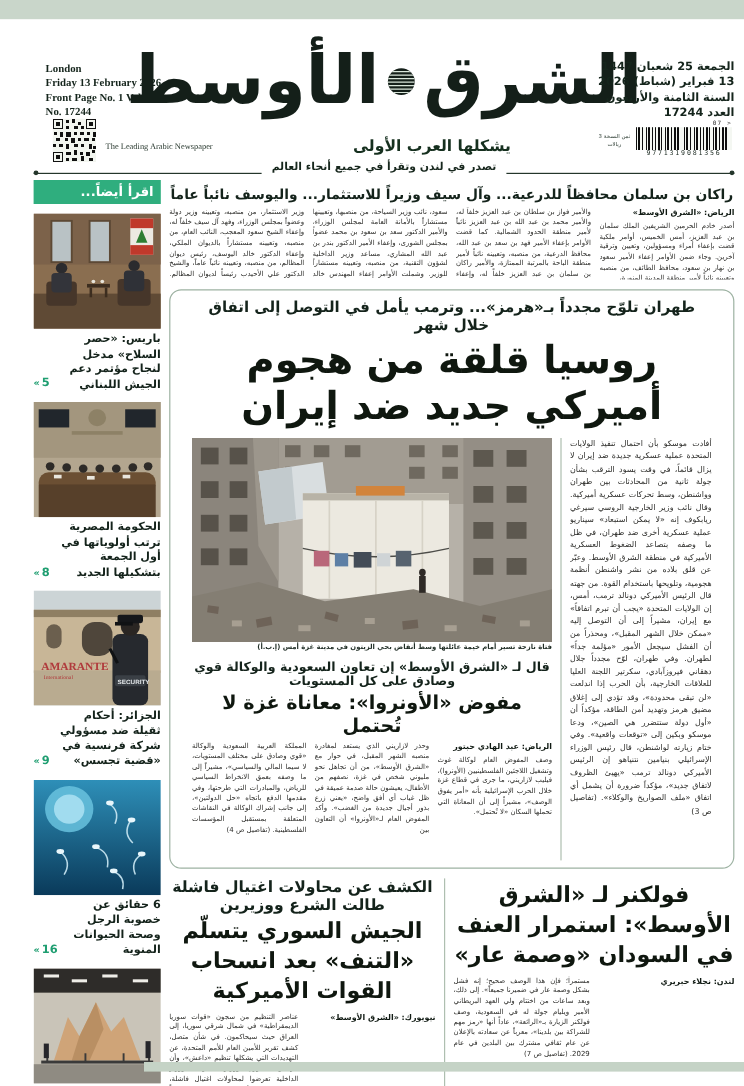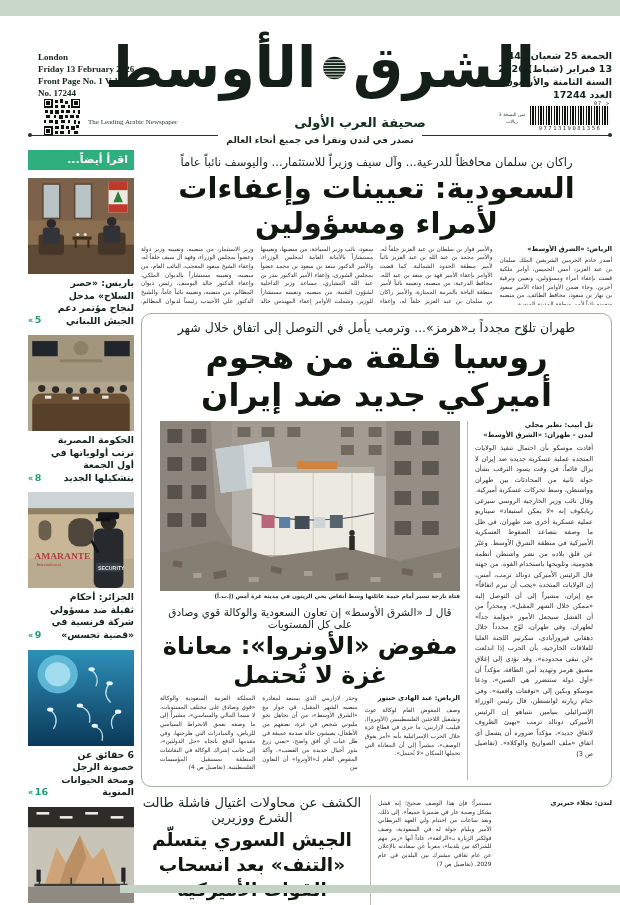--- a/index.html
+++ b/index.html
@@ -20,21 +20,21 @@
   .mh-right{position:absolute;top:33px;right:8px;text-align:right;direction:rtl;
             font-size:9.5px;font-weight:bold;line-height:13px;color:#15251c;}
   .bcwrap{position:absolute;top:84px;right:10px;width:80px;}
   .bc-issue{text-align:right;font-size:5px;letter-spacing:1px;color:#222;font-family:"DejaVu Sans Mono",monospace;}
   .bc{height:19px;background:repeating-linear-gradient(90deg,#0d0d0d 0 1px,#f4f7f2 1px 2px,
       #0d0d0d 2px 3.6px,#f4f7f2 3.6px 5.2px,#0d0d0d 5.2px 5.8px,#f4f7f2 5.8px 8px);}
   .bc-num{text-align:center;font-size:5.5px;letter-spacing:1.5px;font-family:"DejaVu Sans Mono",monospace;}
   .price{position:absolute;top:96px;right:94px;width:28px;font-size:4.5px;line-height:1.5;
          text-align:center;direction:rtl;color:#2a3a30;}
 
-  .strip{position:absolute;top:119px;left:28px;right:8px;display:flex;align-items:flex-start;gap:8px;direction:rtl;}
+  .strip{position:absolute;top:119px;left:28px;right:8px;display:flex;align-items:flex-end;gap:8px;direction:rtl;}
   .strip .ln{flex:1;height:0;border-top:1.6px solid #24362b;position:relative;}
   .strip .ln.r::before{content:"";position:absolute;right:0;top:-3px;width:4px;height:4px;border-radius:50%;background:#24362b;}
   .strip .ln.l::after{content:"";position:absolute;left:0;top:-3px;width:4px;height:4px;border-radius:50%;background:#24362b;}
   .strip .txt{font-size:9px;font-weight:bold;color:#17271d;}
 
   
   .content{position:absolute;top:134px;left:28px;right:8px;bottom:0;display:flex;gap:7px;}
   .sidebar{width:106px;flex:none;}
   .main{flex:1;display:flex;flex-direction:column;min-width:0;}
 
@@ -42,21 +42,21 @@
   .sb-head{background:#2fae7e;color:#fff;font-size:11px;font-weight:bold;text-align:right;
            padding:3px 6px 4px;direction:rtl;}
   .sb-item{margin-top:8px;}
   .sb-item svg{display:block;width:100%;height:96px;}
   .sb-cap{position:relative;direction:rtl;text-align:right;font-size:9.3px;font-weight:bold;
           line-height:1.35;margin-top:3px;min-height:27px;padding-left:16px;color:#14231b;}
   .sb-page{position:absolute;left:0;bottom:0;color:#1f9e71;font-size:9.5px;font-weight:bold;direction:ltr;}
   .sb-page::before{content:"\00AB\2009";font-size:8px;}
 
   
-  .kicker{font-weight:normal;text-align:center;direction:rtl;color:#14231b;}
+  .kicker{font-weight:bold;text-align:center;direction:rtl;color:#14231b;}
   .headline{font-weight:bold;text-align:center;direction:rtl;color:#0f170f;}
   .cols{display:flex;direction:rtl;gap:7px;margin-top:4px;}
   .col{flex:1;font-size:5.8px;line-height:1.5;text-align:justify;direction:rtl;
        overflow:hidden;color:#2b2b28;min-width:0;}
   .byline{font-weight:bold;font-size:6.6px;margin-bottom:2px;color:#101a13;}
 
   .saudi{padding-top:5px;}
   .saudi .kicker{font-size:11.5px;}
   .saudi .headline{font-size:29px;line-height:1.2;margin-top:2px;}
   .saudi .cols{height:60px;}
@@ -68,21 +68,21 @@
   .russia-col{width:118px;flex:none;font-size:6.6px;line-height:1.6;text-align:justify;
               direction:rtl;overflow:hidden;height:352px;color:#2b2b28;}
   .russia-col .byline{font-size:6.8px;line-height:1.45;}
   .vline{width:1px;background:#aebfb0;flex:none;}
   .left-area{flex:1;min-width:0;}
   .photo{display:block;width:100%;height:170px;}
   .photo-cap{font-size:5.7px;font-weight:bold;text-align:right;direction:rtl;margin-top:2px;color:#1e2c24;}
 
   .unrwa{margin-top:7px;}
   .unrwa .kicker{font-size:10.5px;}
-  .unrwa .headline{font-size:24px;line-height:1.2;margin:2px 0 2px;}
+  .unrwa .headline{font-size:16px;line-height:1.2;margin:2px 0 2px;}
   .unrwa .cols{height:86px;}
 
   .bottom-row{display:flex;direction:rtl;column-gap:7px;margin-top:8px;}
   .b-art{min-width:0;}
   .b-art.sudan{width:234px;flex:none;}
   .b-art.syria{flex:1;}
   .b-art .kicker{font-size:13px;}
   .b-art .headline{font-size:18.5px;line-height:1.35;margin:3px 0 3px;}
   .b-art .cols{height:118px;}
   .vdiv{width:1px;background:#aebfb0;flex:none;}
@@ -175,21 +175,21 @@
           <line x1="0" y1="24" x2="60" y2="24"></line>
             <line x1="0" y1="31" x2="60" y2="31"></line>
           <line x1="0" y1="38" x2="60" y2="38"></line>
             <line x1="0" y1="45" x2="60" y2="45"></line>
           <line x1="0" y1="52" x2="60" y2="52"></line>
         </g>
         <path clip-path="url(#gcp)" d="M30 3 A27 27 0 0 1 30 57 A40 27 0 0 0 30 3" fill="#141f19" opacity="0.55"></path>
       </svg>
       <span class="word">الأوسط</span>
     </div>
-    <div class="logo-sub">صحيفة العرب الأولى</div>
+    <div class="logo-sub">يشكلها العرب الأولى</div>
 
     <div class="mh-right">
       <div>الجمعة 25 شعبان 1447</div>
       <div>13 فبراير (شباط) 2026</div>
       <div>السنة الثامنة والأربعون</div>
       <div>العدد 17244</div>
     </div>
 
     <div class="price">ثمن النسخة 3 ريالات</div>
 
@@ -357,42 +357,37 @@
           
         </div>
       </div>
 
     </aside>
 
     <main class="main">
 
       <section class="saudi">
         <div class="kicker">راكان بن سلمان محافظاً للدرعية... وآل سيف وزيراً للاستثمار... واليوسف نائباً عاماً</div>
-        <h1 class="headline" style="margin:2px 0 0;">السعودية: تعيينات وإعفاءات لأمراء ومسؤولين</h1>
         <div class="cols">
           <div class="col">
             <div class="byline">الرياض: «الشرق الأوسط»</div>
             <span>أصدر خادم الحرمين الشريفين الملك سلمان بن عبد العزيز، أمس الخميس، أوامر ملكية قضت بإعفاء أمراء ومسؤولين، وتعيين وترقية آخرين. وجاء ضمن الأوامر إعفاء الأمير سعود بن نهار بن سعود، محافظ الطائف، من منصبه وتعيينه نائباً لأمير منطقة المدينة المنورة،</span>
           </div>
           <div class="col">والأمير فواز بن سلطان بن عبد العزيز خلفاً له، والأمير محمد بن عبد الله بن عبد العزيز نائباً لأمير منطقة الحدود الشمالية. كما قضت الأوامر بإعفاء الأمير فهد بن سعد بن عبد الله، محافظ الدرعية، من منصبه، وتعيينه نائباً لأمير منطقة الباحة بالمرتبة الممتازة، والأمير راكان بن سلمان بن عبد العزيز خلفاً له، وإعفاء الأميرة هيفاء بنت محمد بن</div>
           <div class="col">سعود، نائب وزير السياحة، من منصبها، وتعيينها مستشاراً بالأمانة العامة لمجلس الوزراء، والأمير الدكتور سعد بن سعود بن محمد عضواً بمجلس الشورى، وإعفاء الأمير الدكتور بندر بن عبد الله المشاري، مساعد وزير الداخلية لشؤون التقنية، من منصبه، وتعيينه مستشاراً للوزير. وشملت الأوامر إعفاء المهندس خالد الفالح،</div>
           <div class="col">وزير الاستثمار، من منصبه، وتعيينه وزير دولة وعضواً بمجلس الوزراء، وفهد آل سيف خلفاً له، وإعفاء الشيخ سعود المعجب، النائب العام، من منصبه، وتعيينه مستشاراً بالديوان الملكي، وإعفاء الدكتور خالد اليوسف، رئيس ديوان المظالم، من منصبه، وتعيينه نائباً عاماً، والشيخ الدكتور علي الأحيدب رئيساً لديوان المظالم. (تفاصيل ص 2)</div>
         </div>
       </section>
 
       <div class="roundbox">
         <section class="russia">
           <div class="kicker">طهران تلوّح مجدداً بـ«هرمز»... وترمب يأمل في التوصل إلى اتفاق خلال شهر</div>
           <h1 class="headline">روسيا قلقة من هجوم أميركي جديد ضد إيران</h1>
           <div class="russia-row">
             <div class="russia-col">
-              <div class="byline">
-                <div>تل أبيب: نظير مجلي</div>
-                <div>لندن - طهران: «الشرق الأوسط»</div>
-              </div>
               <span>أفادت موسكو بأن احتمال تنفيذ الولايات المتحدة عملية عسكرية جديدة ضد إيران لا يزال قائماً، في وقت يسود الترقب بشأن جولة ثانية من المحادثات بين طهران وواشنطن، وسط تحركات عسكرية أميركية. وقال نائب وزير الخارجية الروسي سيرغي ريابكوف إنه «لا يمكن استبعاد» سيناريو عملية عسكرية أخرى ضد طهران، في ظل ما وصفه بتصاعد الضغوط العسكرية الأميركية في منطقة الشرق الأوسط. وعبّر عن قلق بلاده من نشر واشنطن أنظمة هجومية، وتلويحها باستخدام القوة. من جهته قال الرئيس الأميركي دونالد ترمب، أمس، إن الولايات المتحدة «يجب أن تبرم اتفاقاً» مع إيران، مشيراً إلى أن التوصل إليه «ممكن خلال الشهر المقبل»، ومحذراً من أن الفشل سيجعل الأمور «مؤلمة جداً» لطهران. وفي طهران، لوّح مجدداً جلال دهقاني فيروزآبادي، سكرتير اللجنة العليا للعلاقات الخارجية، بأن الحرب إذا اندلعت «لن تبقى محدودة»، وقد تؤدي إلى إغلاق مضيق هرمز وتهديد أمن الطاقة، مؤكداً أن «أول دولة ستتضرر هي الصين»، ودعا موسكو وبكين إلى «توقعات واقعية». وفي ختام زيارته لواشنطن، قال رئيس الوزراء الإسرائيلي بنيامين نتنياهو إن الرئيس الأميركي دونالد ترمب «يهيئ الظروف لاتفاق جديد»، مؤكداً ضرورة أن يشمل أي اتفاق «ملف الصواريخ والوكلاء». (تفاصيل ص 3)</span>
             </div>
             <div class="vline"></div>
             <div class="left-area">
               <svg class="photo" viewBox="0 0 325 170" preserveAspectRatio="none">
                 <rect width="325" height="170" fill="#b6b1a8"></rect>
                 <rect x="70" y="0" width="190" height="55" fill="#a29c92"></rect>
                 <g fill="#6f695f">
                   <rect x="84" y="6" width="14" height="10"></rect>
                     <rect x="110" y="6" width="14" height="10"></rect>
@@ -476,20 +471,21 @@
                   <div class="col">المملكة العربية السعودية والوكالة «قوي وصادق على مختلف المستويات، لا سيما المالي والسياسي»، مشيراً إلى ما وصفه بعمق الانخراط السياسي للرياض، والمبادرات التي طرحتها، وفي مقدمها الدفع باتجاه «حل الدولتين»، إلى جانب إشراك الوكالة في النقاشات المتعلقة بمستقبل المؤسسات الفلسطينية. (تفاصيل ص 4)</div>
                 </div>
               </section>
             </div>
           </div>
         </section>
       </div>
 
       <div class="bottom-row">
         <section class="b-art sudan">
+          <h2 class="headline">فولكنر لـ «الشرق الأوسط»: استمرار العنف في السودان «وصمة عار»</h2>
           <div class="cols">
             <div class="col">
               <div class="byline">لندن: نجلاء حبريري</div>
 
             </div>
             <div class="col col-flex">
               <div class="txt">مستمراً؛ فإن هذا الوصف صحيح؛ إنه فشل بشكل وصمة عار في ضميرنا جميعاً». إلى ذلك، وبعد ساعات من اختتام ولي العهد البريطاني الأمير ويليام جولة له في السعودية، وصف فولكنر الزيارة بـ«الرائعة»، عاداً أنها «رمز مهم للشراكة بين بلدينا»، معرباً عن سعادته بالإعلان عن عام ثقافي مشترك بين البلدين في عام 2029. (تفاصيل ص 7)</div>
 
             </div>
           </div>

